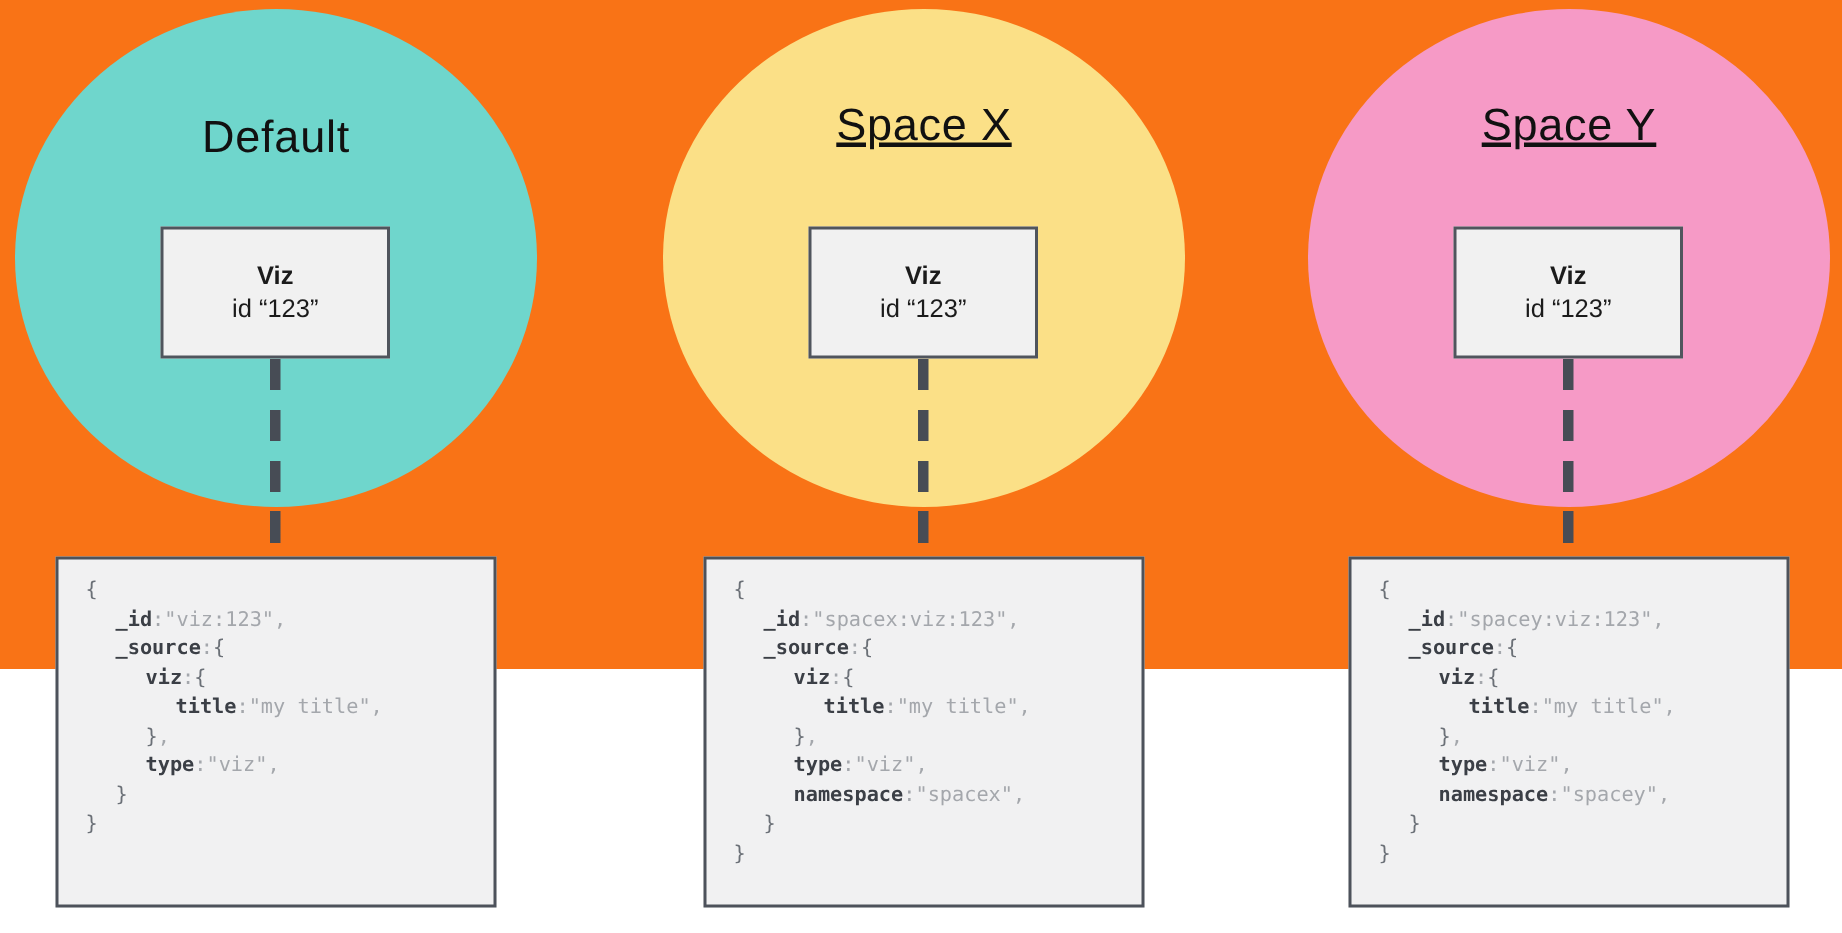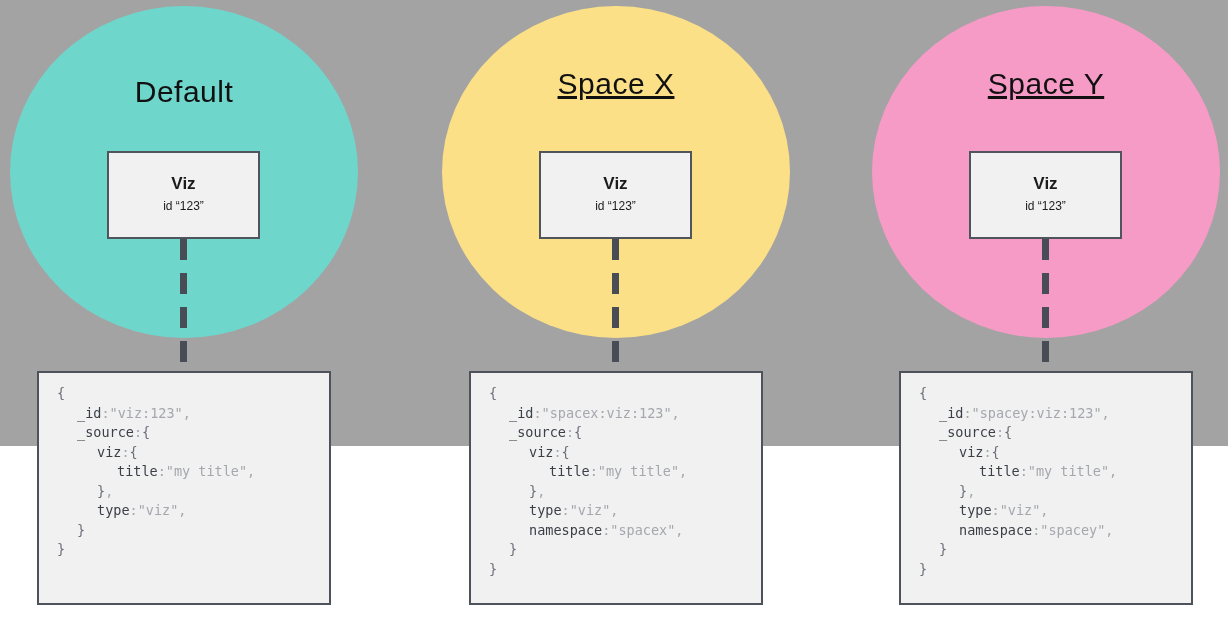--- a/index.html
+++ b/index.html
@@ -1,17 +1,17 @@
 <!DOCTYPE html>
 <html><head>
 <meta charset="utf-8">
 <style>
   html,body{margin:0;padding:0;background:#ffffff;}
   body{width:1228px;height:622px;overflow:hidden;font-family:"Liberation Sans",sans-serif;}
-  .stage{position:relative;width:1228px;height:446px;background:#a3a3a3;}
+  .stage{position:relative;width:1228px;height:446px;background:#f97316;}
 
   .panel{position:absolute;top:0;width:348px;height:622px;}
   .panel-1{left:10px;}
   .panel-2{left:442px;}
   .panel-3{left:872px;}
 
   .circle{
     position:absolute;left:0;top:6px;width:348px;height:332px;
     border-radius:50%;
   }
@@ -23,42 +23,42 @@
   .panel-1 .circle-title{top:75px;}
   .panel-2 .circle-title,.panel-3 .circle-title{top:67px;text-decoration:underline;}
 
   .viz-box{
     position:absolute;left:97px;top:151px;width:153px;height:88px;
     box-sizing:border-box;background:#f1f1f1;border:2px solid #50555d;
     display:flex;flex-direction:column;align-items:center;justify-content:center;
     gap:2px;
   }
   .viz-title{font-size:17px;font-weight:700;color:#1b1b1b;line-height:20px;}
-  .viz-id{font-size:12px;font-weight:400;color:#1b1b1b;line-height:20px;}
+  .viz-id{font-size:17px;font-weight:400;color:#1b1b1b;line-height:20px;}
 
   .connector{
     position:absolute;left:170px;top:239px;width:7px;height:132px;
     background:repeating-linear-gradient(
       to bottom,
       #474c55 0px, #474c55 21px,
       transparent 21px, transparent 34px
     );
   }
 
   .code-box{
     position:absolute;left:27px;top:371px;width:294px;height:234px;
     box-sizing:border-box;background:#f1f1f2;border:2px solid #4d525b;
   }
   .code-content{
     padding:11px 6px 0 18px;
     font-family:"DejaVu Sans Mono","Liberation Mono",monospace;
     font-size:13.5px;line-height:19.5px;
   }
   .code-line{white-space:pre;}
-  .seg-key{color:#3b3f46;font-weight:400;text-align:center;}
+  .seg-key{color:#3b3f46;font-weight:700;text-align:center;}
   .seg-brace{color:#6b7077;font-weight:400;}
   .seg-punct{color:#a4a7ac;font-weight:400;}
   .seg-string{color:#a4a7ac;font-weight:400;}
   .seg-undefined{color:#6b7077;font-weight:400;}
 </style>
 </head>
 <body>
 
 <div class="stage">
 

